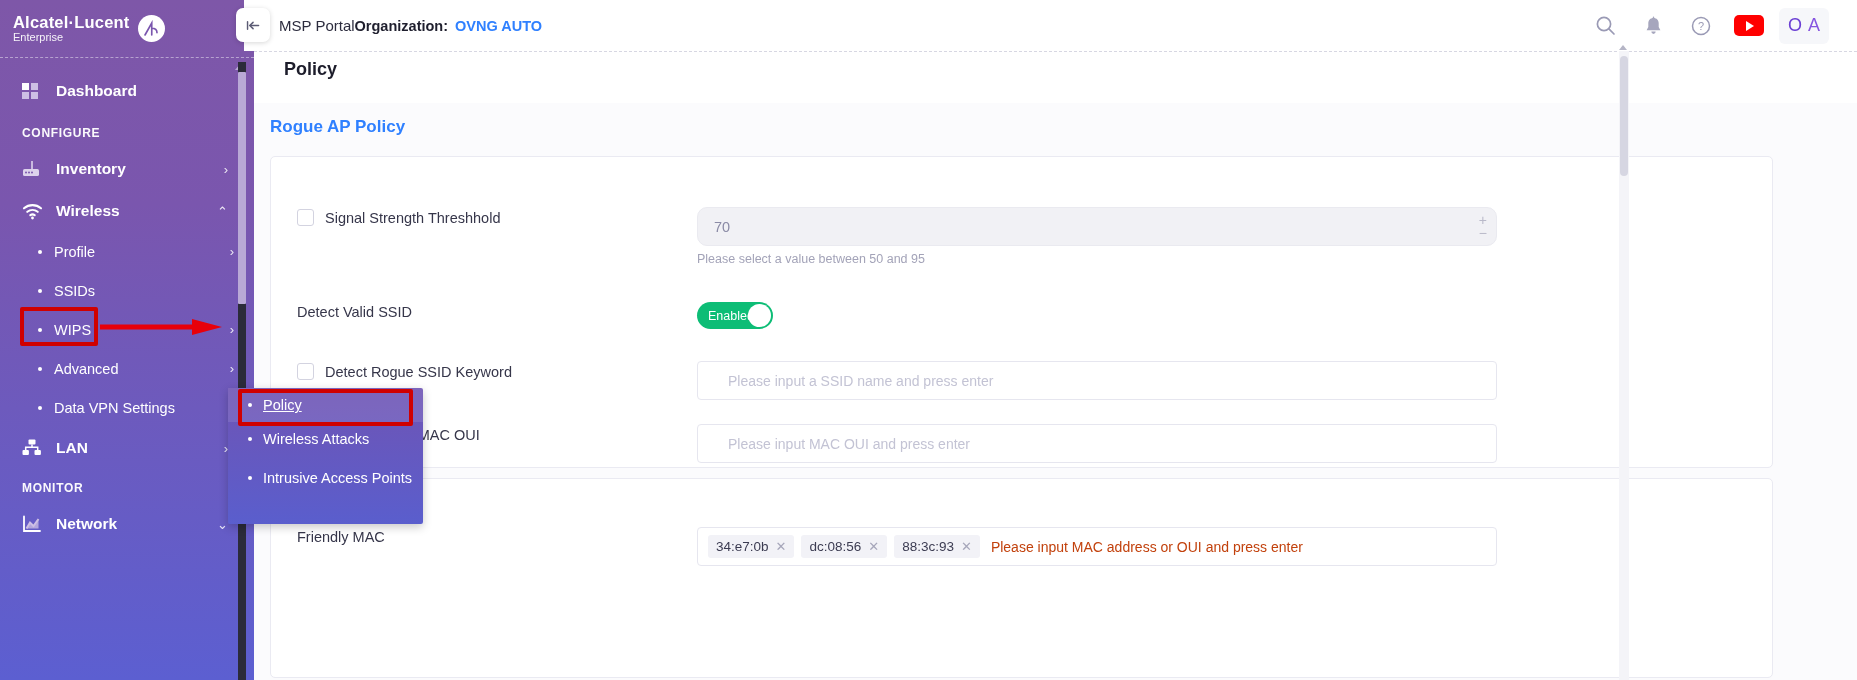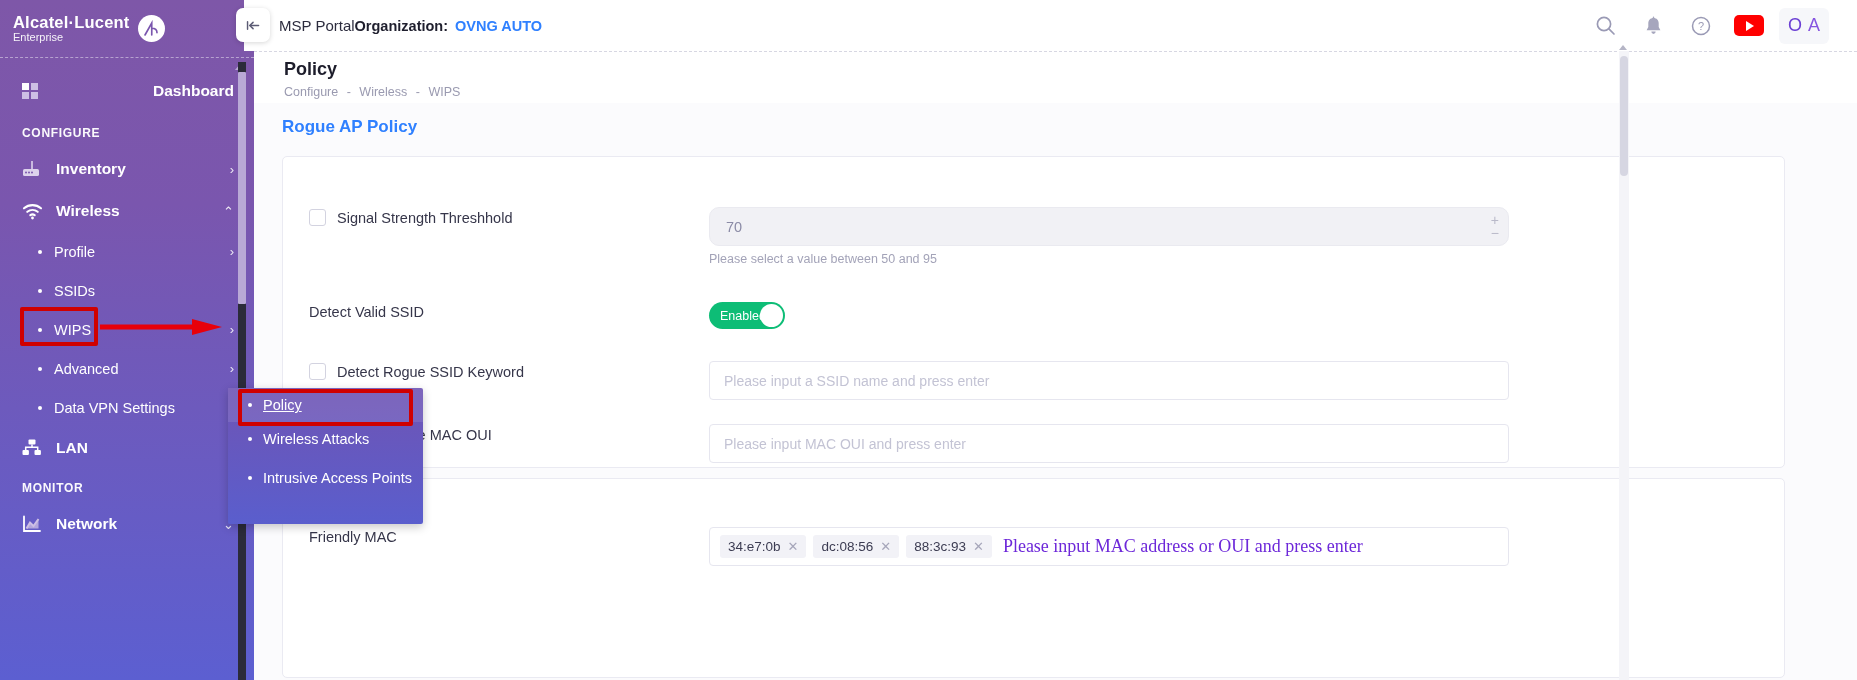--- a/index.html
+++ b/index.html
@@ -29,22 +29,22 @@
     display: flex; align-items: center; justify-content: center;
     flex: 0 0 auto;
   }
   .brand-logo svg { width: 18px; height: 18px; }
   .brand-divider { border-bottom: 1px dashed rgba(255,255,255,.45); margin: 0 0 0 0; }
 
   .nav { padding-top: 10px; }
   .nav-row {
     position: relative;
     display: flex; align-items: center;
-    height: 42px; padding: 0 20px 0 22px;
-    cursor: pointer; white-space: nowrap; justify-content: space-between;
+    height: 42px; padding: 0 26px 0 22px;
+    cursor: pointer; white-space: nowrap;
   }
   .nav-row .ico { width: 24px; display: flex; align-items: center; justify-content: flex-start; flex: 0 0 24px; }
   .nav-row .lbl { font-size: 15.5px; font-weight: 700; margin-left: 10px; }
   .nav-row .chev { margin-left: auto; font-size: 13px; opacity: .85; line-height: 1; }
   .nav-section {
     font-size: 12px; font-weight: 700; letter-spacing: .7px;
     padding: 12px 0 8px 22px; opacity: .97;
   }
   .sub-row {
     display: flex; align-items: center;
@@ -153,21 +153,21 @@
   .crumbs .c { cursor: pointer; }
 
   
   .content {
     position: absolute; left: 254px; top: 103px;
     width: 1603px; height: 577px;
     background: #fbfbfd;
     overflow: hidden;
   }
   .panel {
-    position: absolute; left: 28px; top: 14px;
+    position: absolute; left: 16px; top: 14px;
     width: 1503px;
   }
   .panel-title { font-size: 17px; font-weight: 700; color: #2f80ff; margin-bottom: 19px; }
   .card {
     background: #fff;
     border: 1px solid #eaeaf2;
     border-radius: 5px;
   }
   .form-row { display: flex; align-items: flex-start; padding: 0 26px; }
   .fr-label {
@@ -200,35 +200,35 @@
   }
   .toggle .t-txt { color: #fff; font-size: 12.5px; margin-left: 11px; }
   .toggle .knob {
     position: absolute; right: 2px; top: 2px;
     width: 23px; height: 23px; border-radius: 50%; background: #fff;
   }
 
   .text-input {
     height: 39px; background: #fff;
     border: 1px solid #e6e6ef; border-radius: 4px;
-    display: flex; align-items: center; padding: 0 14px;
+    display: flex; align-items: center; padding: 0 30px;
     font-size: 14px; color: #c3c3d4;
   }
   .tag-input {
     min-height: 39px; background: #fff;
     border: 1px solid #e6e6ef; border-radius: 4px;
     display: flex; align-items: center; padding: 0 10px; gap: 7px;
   }
   .tag {
     display: inline-flex; align-items: center; gap: 7px;
     background: #f2f2f7; border-radius: 3px;
     padding: 4px 8px; font-size: 13.5px; color: #3c3c52;
   }
   .tag .x { color: #a6a6ba; font-size: 13px; cursor: pointer; }
-  .tag-ph { font-size: 18px; color: #6d28d9; margin-left: 4px; font-family: Liberation Serif, serif; }
+  .tag-ph { font-size: 14px; color: #c2410c; margin-left: 4px; }
 
   
   .page-sb-track { position: absolute; right: 0; top: 51px; width: 10px; height: 629px; background: #f4f4f8; }
   .page-sb-thumb { position: absolute; right: 1px; top: 56px; width: 8px; height: 120px; background: #d6d6e2; border-radius: 4px; }
   .page-sb-up { position: absolute; right: 2px; top: 45px; width: 0; height: 0;
     border-left: 4px solid transparent; border-right: 4px solid transparent; border-bottom: 5px solid #b5b5c6; }
 </style>
 </head>
 <body>
 
@@ -417,27 +417,20 @@
   <div class="collapse-btn">
     <svg viewBox="0 0 20 20">
       <path d="M16 10 H6" stroke="#5b5b74" stroke-width="1.7" stroke-linecap="round"></path>
       <path d="M9.5 6.3 L5.6 10 L9.5 13.7" fill="none" stroke="#5b5b74" stroke-width="1.7" stroke-linecap="round" stroke-linejoin="round"></path>
       <path d="M3 5.6 V14.4" stroke="#5b5b74" stroke-width="1.7" stroke-linecap="round"></path>
     </svg>
   </div>
 
   <div class="page-head">
     <div class="page-title">Policy</div>
-    <div class="crumbs">
-      <span class="c">Configure</span>
-      <span class="sep">-</span>
-      <span class="c">Wireless</span>
-      <span class="sep">-</span>
-      <span class="c">WIPS</span>
-    </div>
   </div>
 
   <div class="content">
 
     <div class="panel">
       <div class="panel-title">Rogue AP Policy</div>
 
       <div class="card" style="height:312px; padding-top:50px;">
 
         <div class="form-row" style="margin-bottom:36px;">

